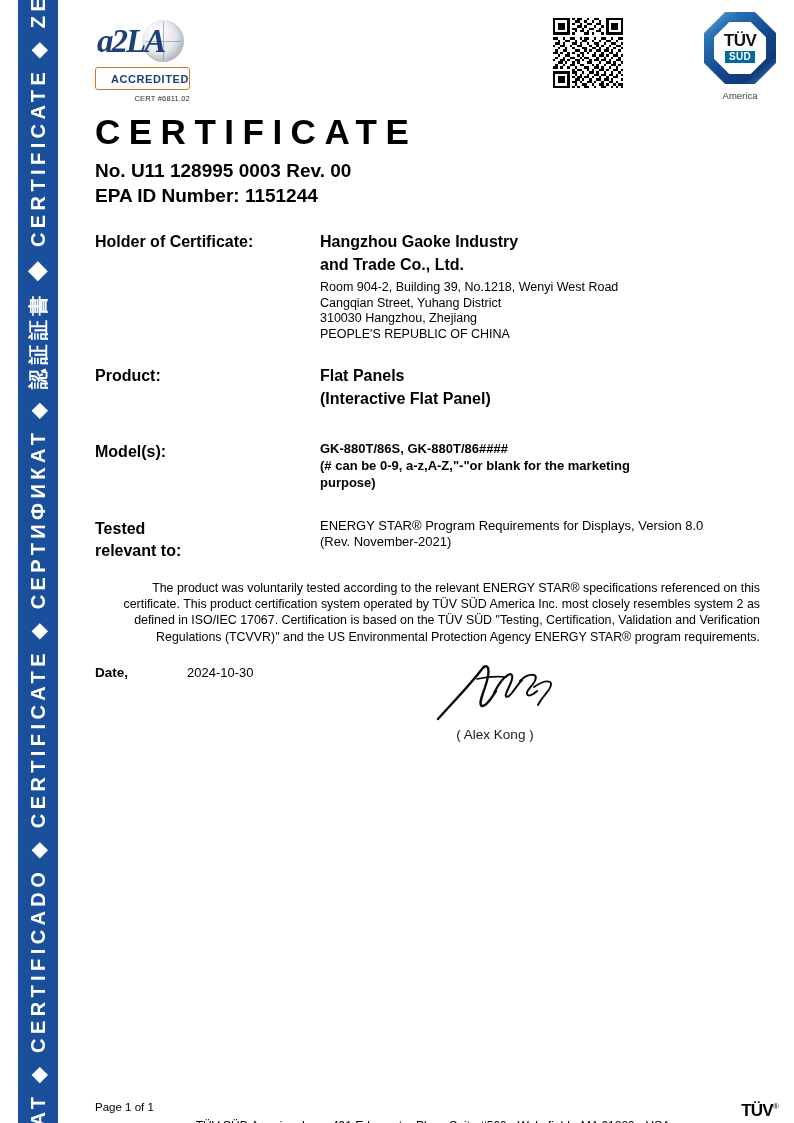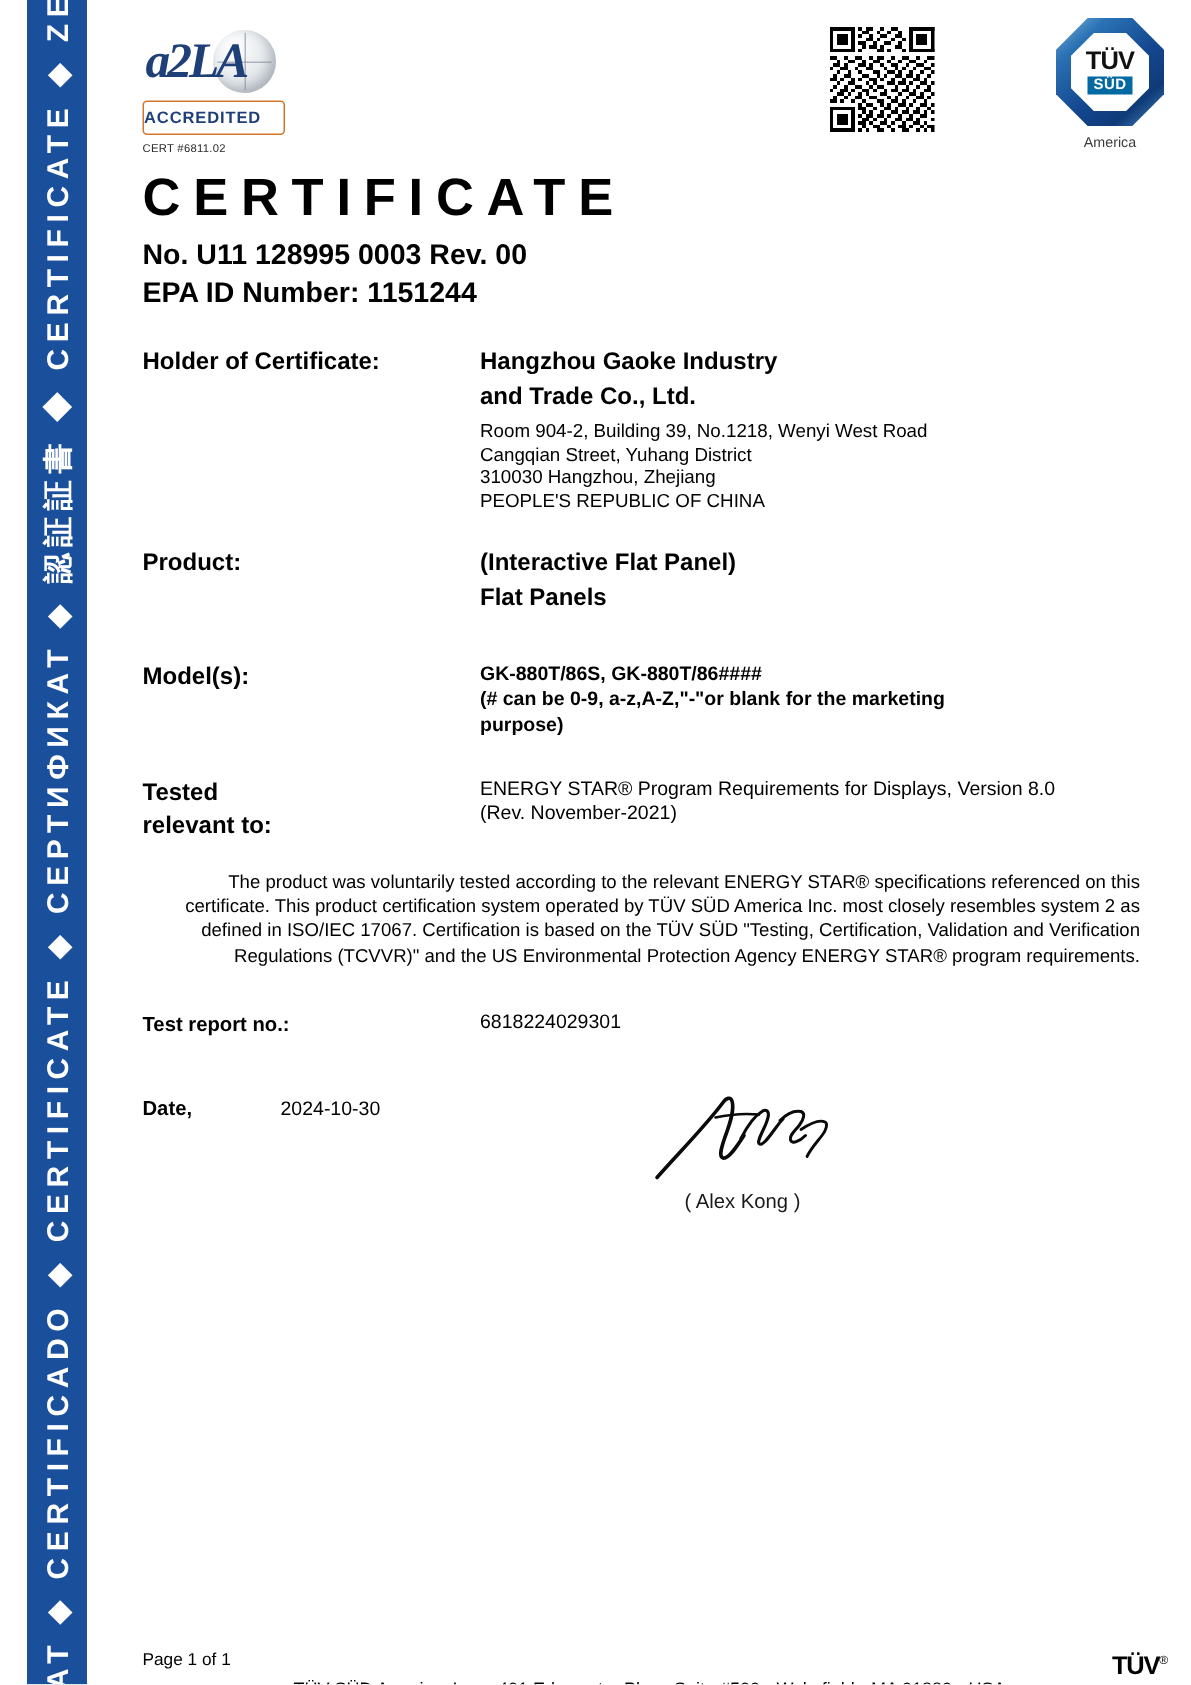--- a/index.html
+++ b/index.html
@@ -60,21 +60,21 @@
   
   .header {
     position: relative;
     height: 112px;
   }
   .a2la {
     position: absolute;
     left: 7px;
     top: 18px;
     width: 95px;
-    text-align: left;
+    text-align: right;
   }
   .a2la-mark {
     position: relative;
     width: 95px;
     height: 48px;
   }
   .a2la-globe {
     position: absolute;
     right: 6px;
     top: 2px;
@@ -610,22 +610,22 @@
           <div class="value-small" style="margin-top:4px;">Room 904-2, Building 39, No.1218, Wenyi West Road</div>
           <div class="value-small">Cangqian Street, Yuhang District</div>
           <div class="value-small">310030 Hangzhou, Zhejiang</div>
           <div class="value-small">PEOPLE'S REPUBLIC OF CHINA</div>
         </div>
       </div>
 
       <div class="row row-product">
         <div class="label">Product:</div>
         <div class="value">
+          <div class="value-strong">Flat Panels</div>
           <div class="value-strong">(Interactive Flat Panel)</div>
-          <div class="value-strong">Flat Panels</div>
         </div>
       </div>
 
       <div class="row row-model">
         <div class="label">Model(s):</div>
         <div class="value">
           <div class="value-bold-small">GK-880T/86S, GK-880T/86####</div>
           <div class="value-bold-small">(# can be 0-9, a-z,A-Z,"-"or blank for the marketing</div>
           <div class="value-bold-small">purpose)</div>
         </div>
@@ -640,24 +640,20 @@
         <div class="value">
           <div class="value-mid">ENERGY STAR® Program Requirements for Displays, Version 8.0</div>
           <div class="value-mid">(Rev. November-2021)</div>
         </div>
       </div>
 
     </div>
 
     <div class="disclaimer">The product was voluntarily tested according to the relevant ENERGY STAR® specifications referenced on this certificate. This product certification system operated by TÜV SÜD America Inc. most closely resembles system 2 as defined in ISO/IEC 17067. Certification is based on the TÜV SÜD "Testing, Certification, Validation and Verification Regulations (TCVVR)" and the US Environmental Protection Agency ENERGY STAR® program requirements.</div>
 
-    <div class="row row-report">
-      <div class="label">Test report no.:</div>
-      <div class="value">6818224029301</div>
-    </div>
 
     <div class="date-block">
       <div class="date-label">Date,</div>
       <div class="date-value">2024-10-30</div>
       <div class="signature">
         <svg class="sig-svg" width="130" height="62" viewBox="0 0 130 62" aria-hidden="true">
           <g fill="none" stroke="#0a0a0a" stroke-linecap="round" stroke-linejoin="round">
             <path d="M8 58 C24 40, 40 24, 52 8 C54 5, 57 4, 58 7 C60 13, 56 24, 53 32 C51 38, 49 44, 52 45 C56 46, 62 36, 66 30" stroke-width="2.4"></path>
             <path d="M47 18 C56 16, 66 15, 76 16" stroke-width="1.7"></path>
             <path d="M64 32 C68 24, 73 17, 78 14 C81 12, 83 14, 82 18 C81 23, 77 29, 76 33 C75 36, 77 37, 80 34 C84 30, 88 23, 92 19" stroke-width="2.1"></path>

